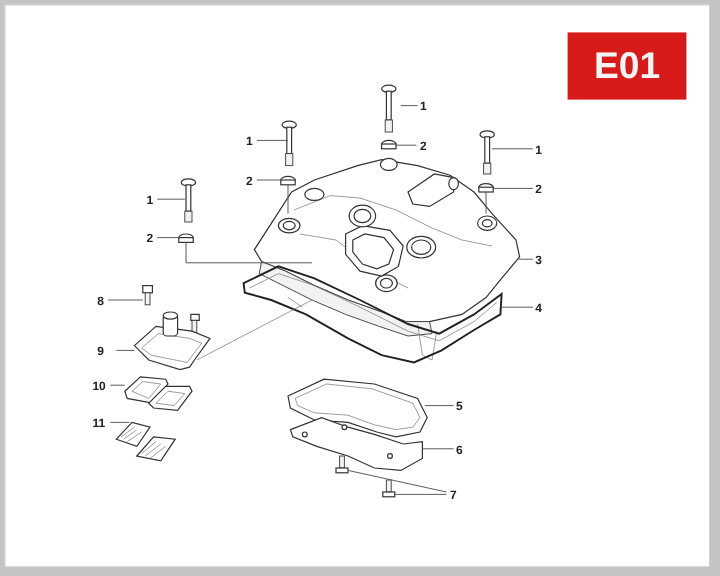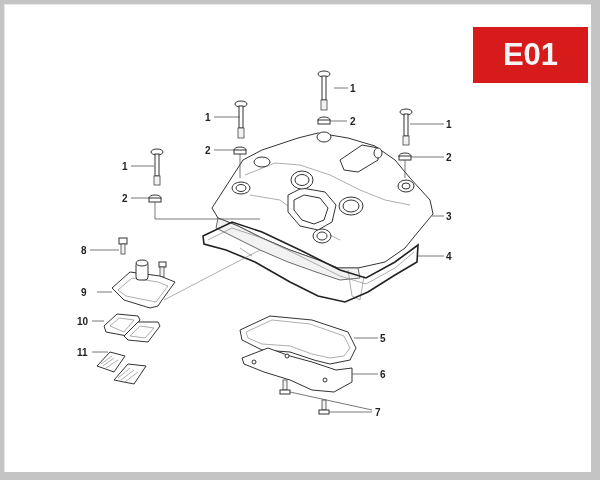--- a/index.html
+++ b/index.html
@@ -1,18 +1,18 @@
 <!DOCTYPE html>
 <html><head>
 <meta charset="utf-8">
 <style>
   html, body { margin: 0; padding: 0; }
   body { width: 600px; height: 480px; background: #c4c4c4; position: relative; overflow: hidden; font-family: "Liberation Sans", sans-serif; }
   .frame { position: absolute; left: 4px; top: 4px; width: 587px; height: 468px; background: #ffffff; box-shadow: inset 1px 1px 0 #e6e6e6; }
-  .badge { position: absolute; left: 473px; top: 27px; width: 115px; height: 56px; background: #d71a1a; color: #f4f4f4; font-weight: bold; font-size: 31px; display: flex; align-items: center; justify-content: center; letter-spacing: 0px; }
+  .badge { position: absolute; left: 473px; top: 27px; width: 99px; height: 56px; background: #d71a1a; color: #f4f4f4; font-weight: bold; font-size: 31px; display: flex; align-items: center; justify-content: center; letter-spacing: 0px; }
   svg { position: absolute; left: 0; top: 0; }
   .lbl { font-family: "Liberation Sans", sans-serif; font-weight: bold; font-size: 10px; fill: #222; }
   .ld { stroke: #555; stroke-width: 0.8; fill: none; }
   .pt { stroke: #333; stroke-width: 1; fill: #ffffff; }
   .pt2 { stroke: #444; stroke-width: 0.8; fill: #f2f2f2; }
   .dk { stroke: #222; stroke-width: 1.6; fill: none; }
   .thin { stroke: #777; stroke-width: 0.6; fill: none; }
 </style>
 </head>
 <body>

